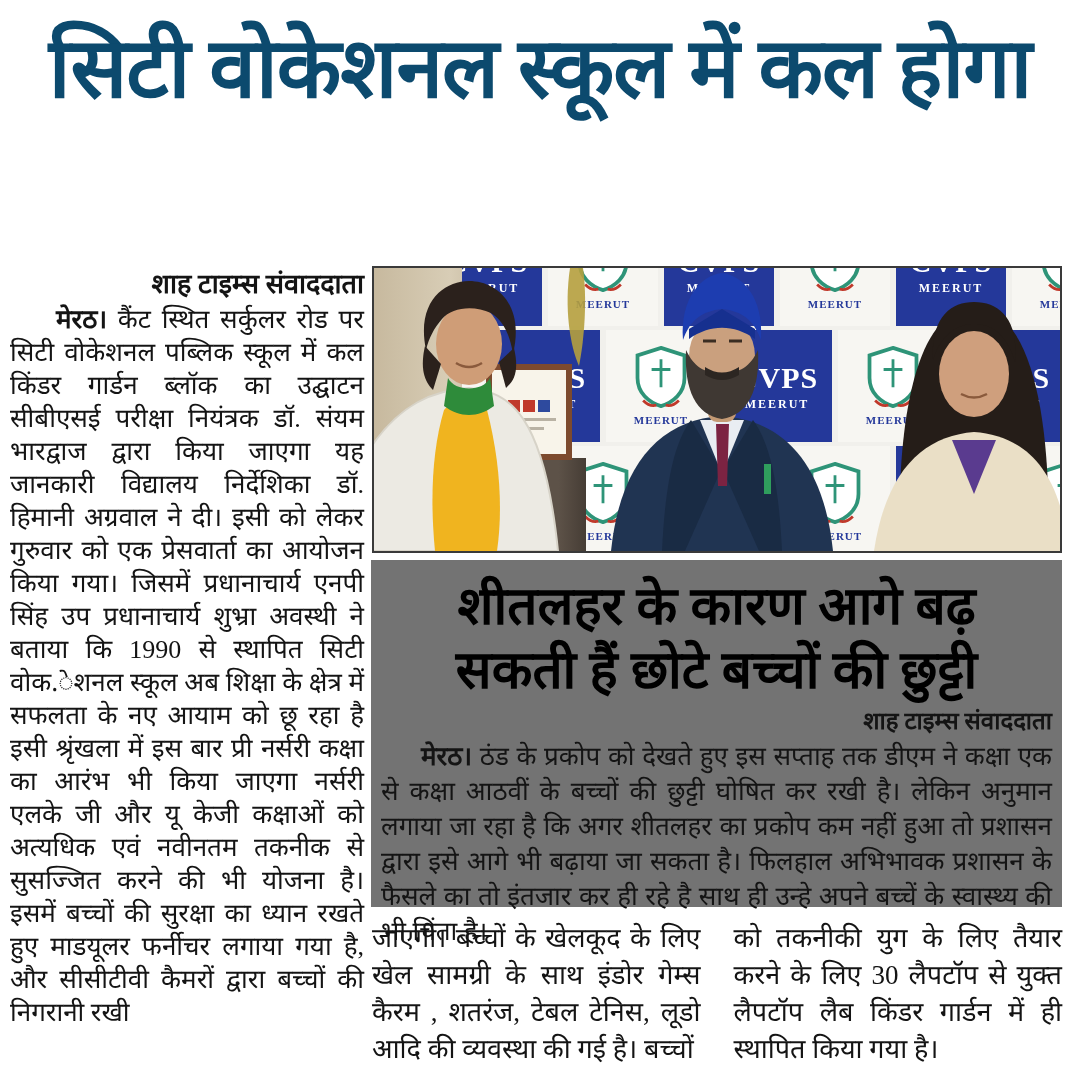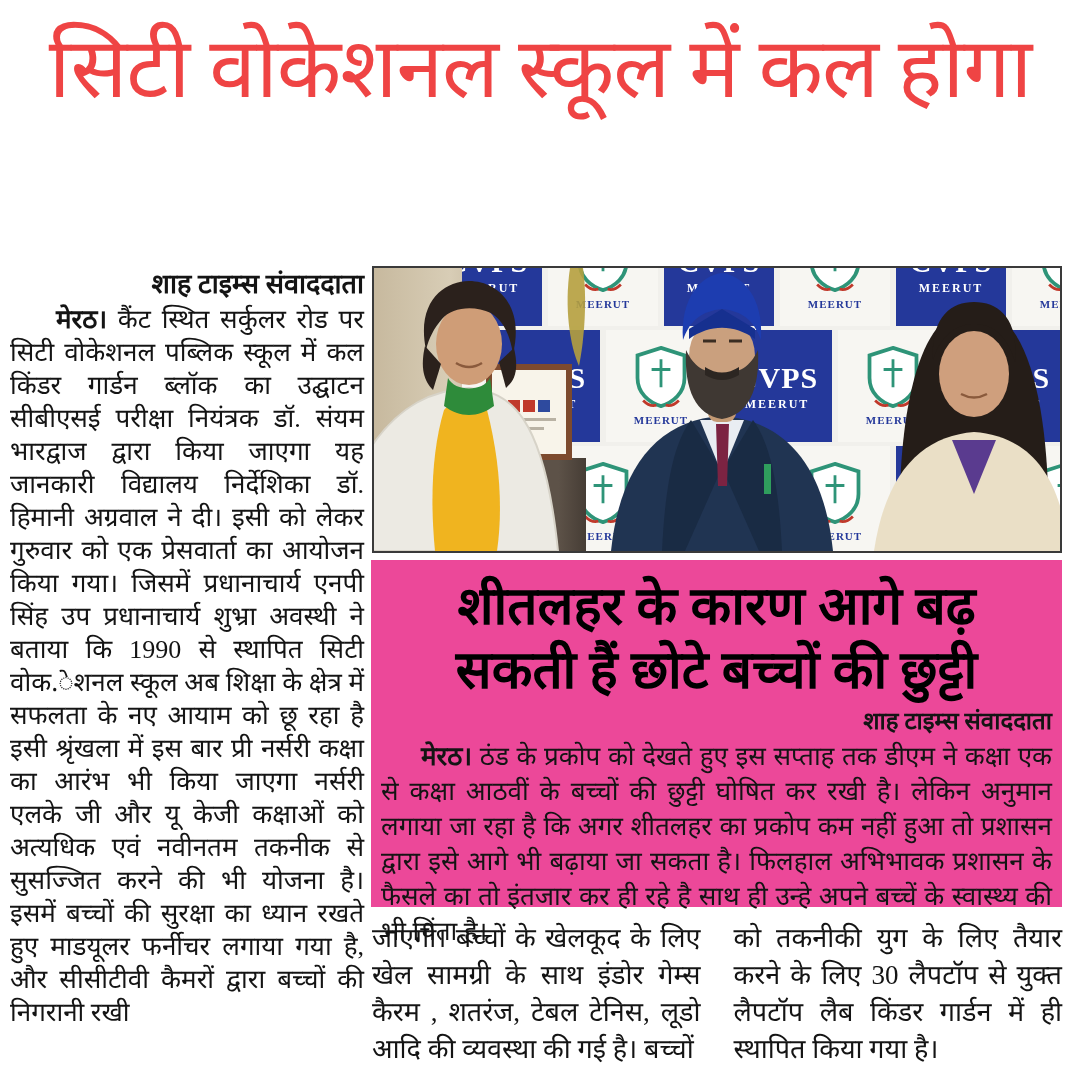--- a/index.html
+++ b/index.html
@@ -3,21 +3,21 @@
 <meta charset="utf-8">
 <style>
   html,body{margin:0;padding:0;background:#ffffff;}
   .page{
     position:relative;width:1080px;height:1080px;background:#ffffff;overflow:hidden;
     font-family:"Liberation Serif","DejaVu Serif",serif;color:#141414;
   }
   
   .main-headline{
     position:absolute;top:16px;left:0;right:0;text-align:center;
-    font-weight:400;font-size:84px;line-height:106px;color:#ef4444;letter-spacing:-1px;
+    font-weight:700;font-size:84px;line-height:106px;color:#0c4a6e;letter-spacing:-1px;
   }
   
   .left-col{position:absolute;left:10px;top:268px;width:354px;}
   .byline{font-weight:700;font-size:27px;text-align:right;line-height:32px;}
   .left-col p{
     margin:3px 0 8px 0;font-size:26px;line-height:33px;text-align:justify;text-indent:46px;
   }
   .dateline{font-weight:700;}
   
   .photo{
@@ -43,21 +43,21 @@
   .certificate .mark{width:12px;height:12px;}
   .certificate .line{height:3px;background:#b9b2a4;margin:6px 10px 0 10px;}
   .cert-stand{
     position:absolute;left:120px;top:190px;width:92px;height:95px;
     background:linear-gradient(90deg,#5d5248 70%,#463d35 100%);z-index:2;
   }
   .people{position:absolute;left:0;top:0;z-index:4;}
   
   .blue-box{
     position:absolute;left:371px;top:560px;width:691px;height:347px;
-    background:#ec4899;box-sizing:border-box;padding:8px 10px 0 10px;
+    background:#737373;box-sizing:border-box;padding:8px 10px 0 10px;
   }
   .blue-box .headline2{
     text-align:center;font-weight:700;font-size:53px;line-height:64px;color:#000;margin-top:6px;
   }
   .blue-box .byline{font-size:24px;line-height:30px;margin-top:4px;}
   .blue-box p{
     margin:3px 0 4px 0;font-size:26px;line-height:35px;text-align:justify;text-indent:40px;
   }
   
   .bottom-cols{position:absolute;left:372px;top:920px;width:690px;display:flex;gap:33px;}

